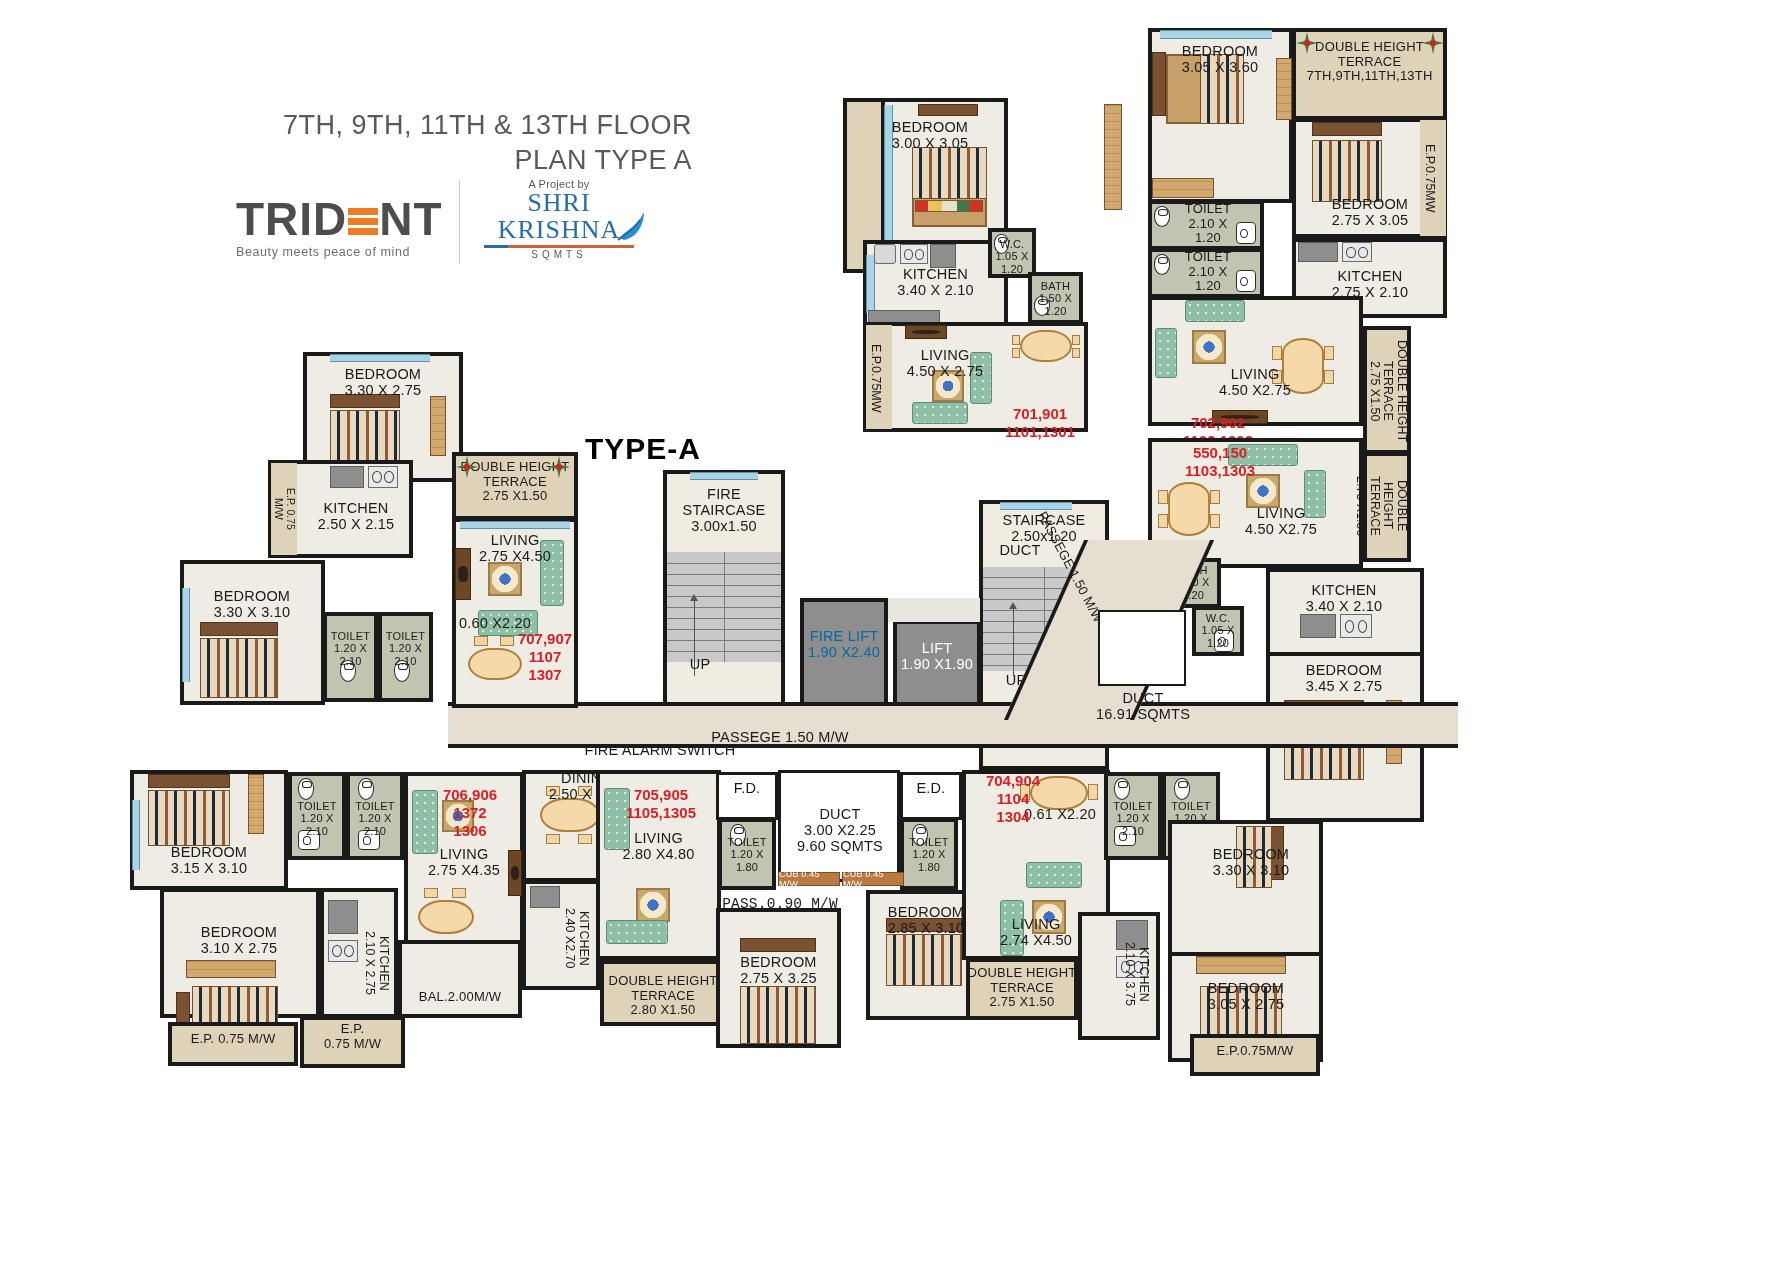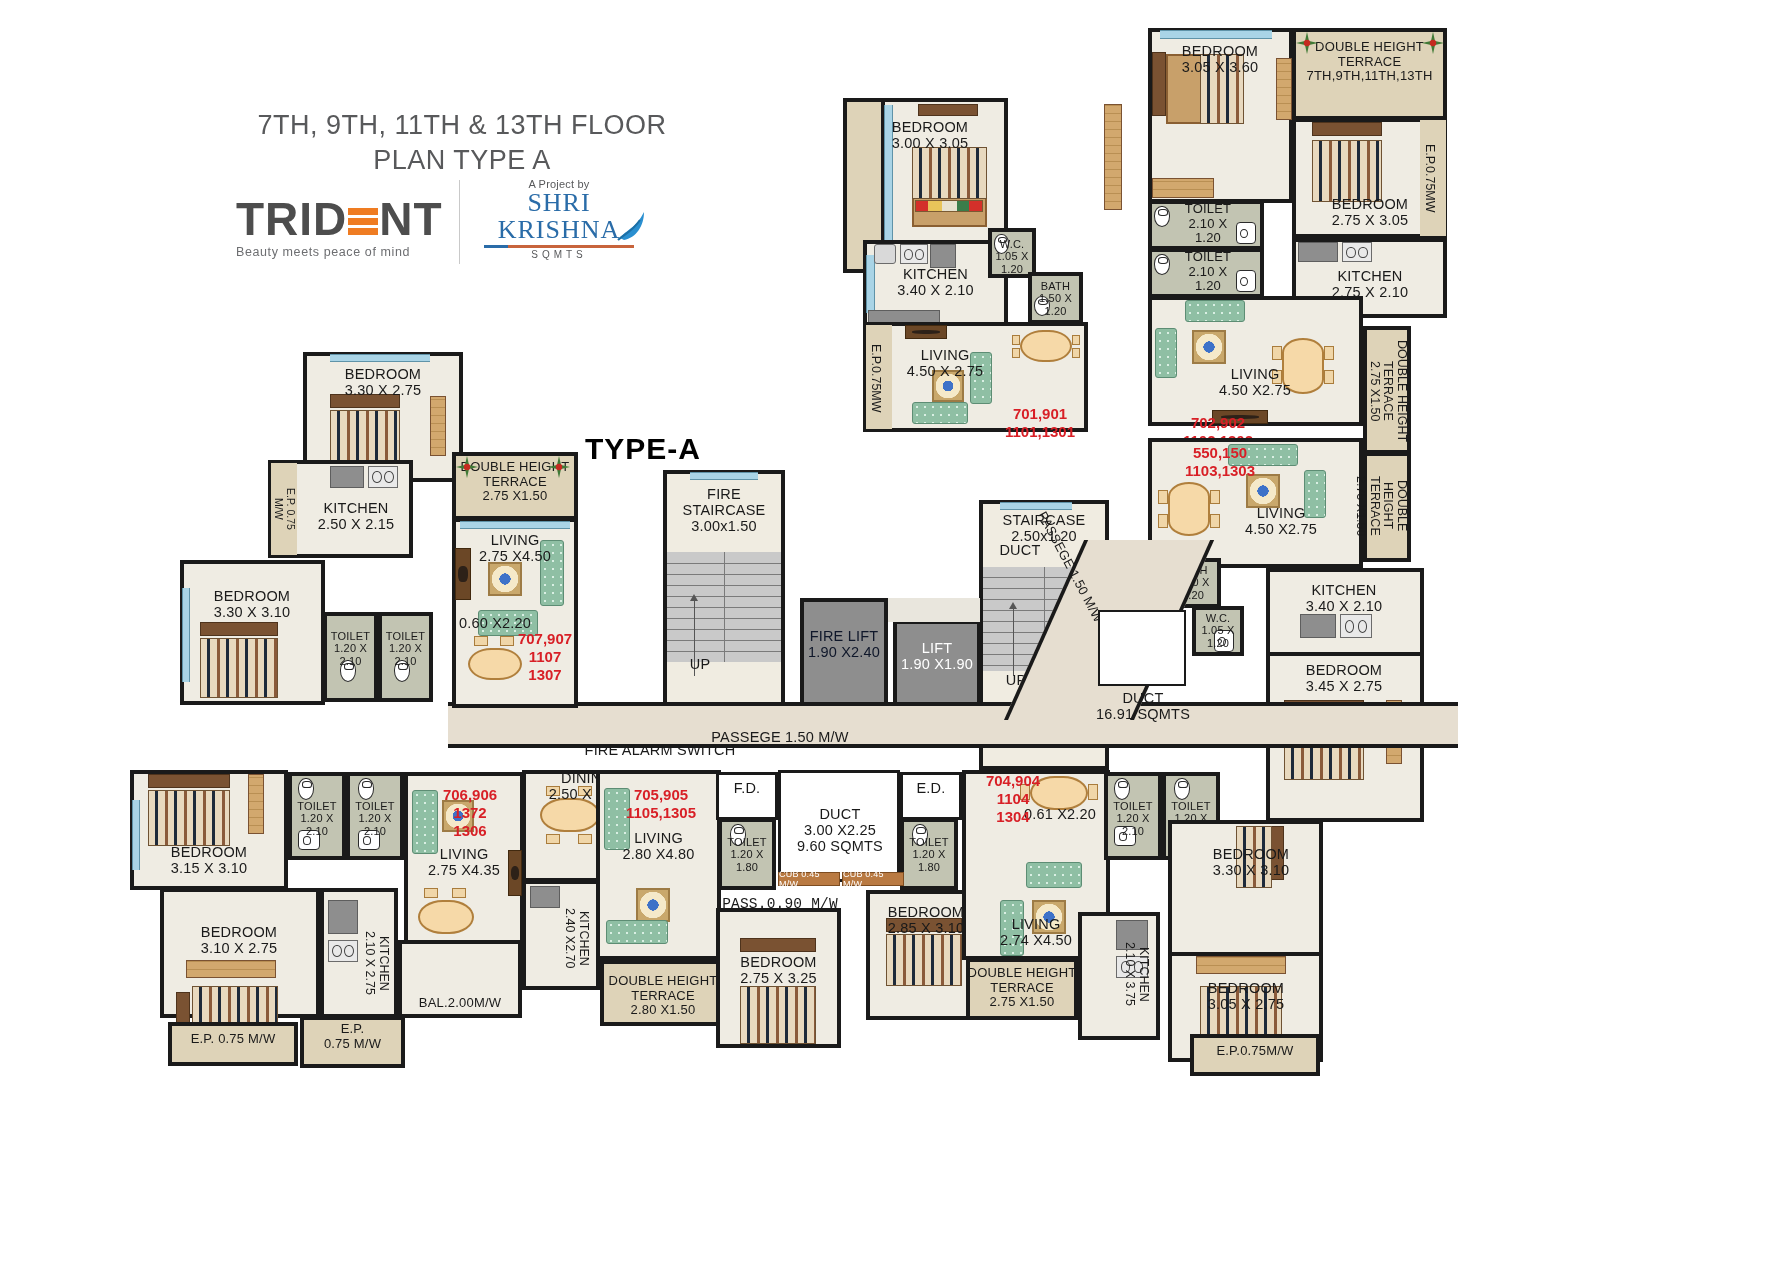--- a/index.html
+++ b/index.html
@@ -1,20 +1,20 @@
 <!DOCTYPE html>
 <html><head>
 <meta charset="utf-8">
 <style>
   html,body{margin:0;padding:0;background:#ffffff;}
   body{font-family:"Liberation Sans",sans-serif;}
   #page{position:relative;width:1785px;height:1262px;background:#ffffff;overflow:hidden;}
 
   
-  .title{position:absolute;text-align:center;color:#58595b;font-weight:400;letter-spacing:.5px;line-height:1.28;}
+  .title{position:absolute;text-align:right;color:#58595b;font-weight:400;letter-spacing:.5px;line-height:1.28;}
   #plan-title{left:232px;top:108px;width:460px;font-size:27px;}
   #logo-block{position:absolute;left:236px;top:182px;width:450px;height:90px;display:flex;align-items:center;}
   #trident-logo{font-size:46px;font-weight:bold;color:#4d4d4d;letter-spacing:1px;position:relative;line-height:1;}
   #trident-tag{font-size:12.5px;color:#6d6e71;letter-spacing:.6px;margin-top:4px;font-weight:normal;}
   .ebars{display:inline-block;width:30px;height:32px;position:relative;vertical-align:-3px;margin:0 1px;}
   .ebars i{position:absolute;left:0;width:30px;height:7px;background:#ef7c22;display:block;}
   .ebars i:nth-child(1){top:2px}.ebars i:nth-child(2){top:12px}.ebars i:nth-child(3){top:22px}
   #logo-divider{position:absolute;left:459px;top:180px;width:1px;height:84px;background:#c9c9c9;}
   #sk-logo{position:absolute;left:474px;top:178px;width:170px;text-align:center;}
   #sk-sub{font-size:11px;color:#58595b;letter-spacing:.2px;}
@@ -320,21 +320,21 @@
     <div class="tread" style="top:76px"></div>
       <div class="tread" style="top:87px"></div>
       <div class="tread" style="top:98px"></div>
     <div class="spine" style="left:61px"></div>
   </div>
   <div class="uparrow" style="left:1013px;top:608px;height:68px;"></div>
   <div class="uphead" style="left:1009px;top:602px;"></div>
   <div class="lbl" style="left:980px;top:672px;width:72px;">UP</div>
 
   <div class="rm lift" style="left:800px;top:598px;width:88px;height:112px;"></div>
-  <div class="lbl" style="left:795px;top:628px;width:98px;color:#0f172a;">FIRE LIFT
+  <div class="lbl" style="left:795px;top:628px;width:98px;color:#0369a1;">FIRE LIFT
 1.90 X2.40</div>
   <div class="rm lift" style="left:893px;top:620px;width:88px;height:90px;"></div>
   <div class="lbl" style="left:888px;top:640px;width:98px;color:#fff;">LIFT
 1.90 X1.90</div>
   <div class="rm nb" style="left:888px;top:598px;width:92px;height:24px;background:#e9e6dd;"></div>
 
   <div class="fill" style="left:448px;top:702px;width:1010px;height:46px;background:#e6ded0;border-top:4px solid #1a1a1a;border-bottom:4px solid #1a1a1a;"></div>
   <div class="lbl" style="left:560px;top:742px;width:200px;">FIRE ALARM SWITCH</div>
   <div class="lbl" style="left:670px;top:729px;width:220px;">PASSEGE 1.50 M/W</div>
 
@@ -467,21 +467,21 @@
   <div class="lbl" style="left:162px;top:924px;width:154px;">BEDROOM
 3.10 X 2.75</div>
 
   <div class="rm" style="left:320px;top:888px;width:78px;height:130px;"></div>
   <div class="counter" style="left:328px;top:900px;width:30px;height:34px;"></div>
   <div class="stove" style="left:328px;top:940px;width:30px;height:22px;"></div>
   <div class="vlbl" style="left:330px;top:920px;height:86px;width:60px;">KITCHEN
 2.10 X 2.75</div>
 
   <div class="rm" style="left:398px;top:940px;width:124px;height:78px;"></div>
-  <div class="lbl sm" style="left:398px;top:990px;width:124px;margin-top:6px;">BAL.2.00M/W</div>
+  <div class="lbl sm" style="left:398px;top:990px;width:124px;">BAL.2.00M/W</div>
 
   <div class="rm terr" style="left:168px;top:1022px;width:130px;height:44px;"></div>
   <div class="lbl sm" style="left:168px;top:1032px;width:130px;">E.P. 0.75 M/W</div>
   <div class="rm terr" style="left:300px;top:1016px;width:105px;height:52px;"></div>
   <div class="lbl sm" style="left:300px;top:1022px;width:105px;">E.P.
 0.75 M/W</div>
 
   <div class="rm" style="left:522px;top:770px;width:130px;height:112px;"></div>
   <div class="tbl" style="left:540px;top:798px;width:60px;height:34px;"></div>
   <div class="chair" style="left:546px;top:786px;width:14px;height:10px;"></div>

